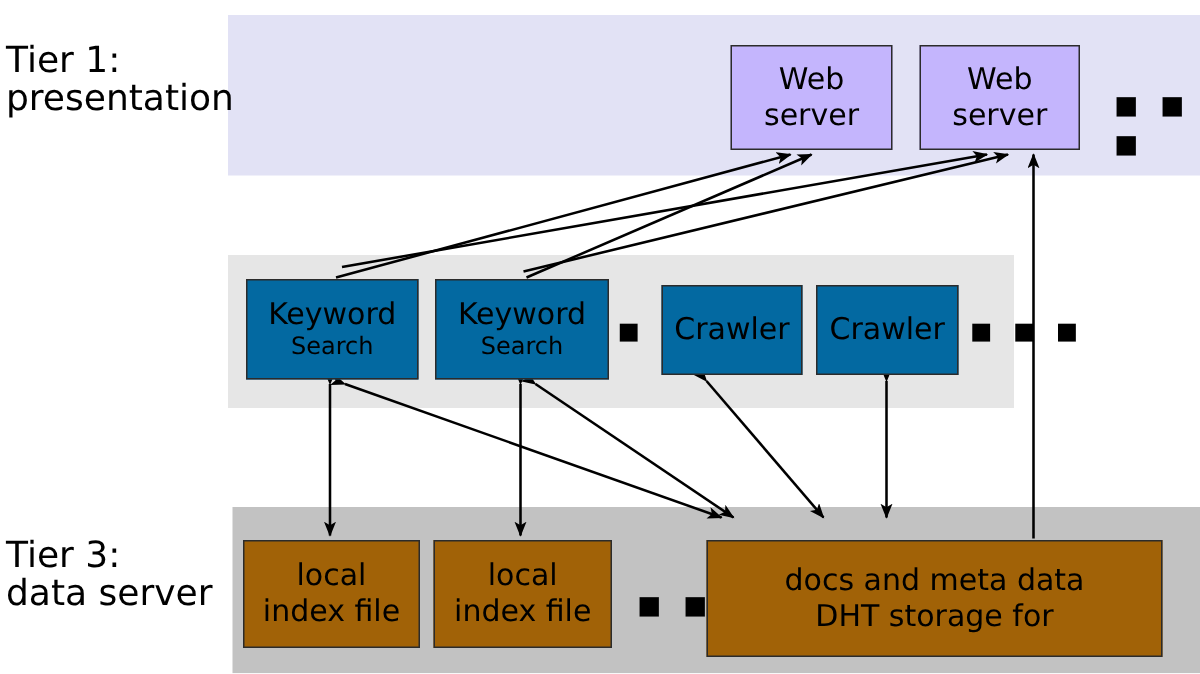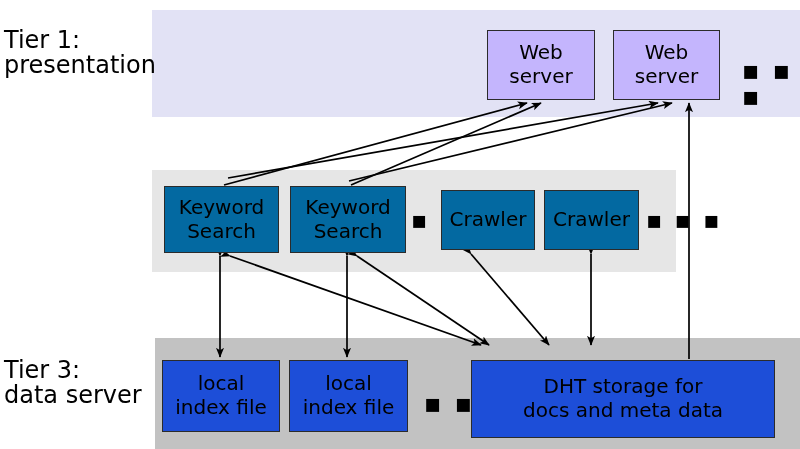--- a/index.html
+++ b/index.html
@@ -65,24 +65,24 @@
   }
   .node-t1 {
     background: #c4b5fd;
     font-size: 20px;
   }
   .node-t2 {
     background: #0369a1;
     font-size: 20px;
   }
   .node-t3 {
-    background: #1d4ed8;
+    background: #a16207;
     font-size: 20px;
   }
-  .sub-small { font-size: 20px; }
+  .sub-small { font-size: 16px; }
 
   #web-server-1 { left: 487px; top: 30px; width: 108px; height: 70px; }
   #web-server-2 { left: 613px; top: 30px; width: 107px; height: 70px; }
 
   #keyword-search-1 { left: 164px; top: 186px; width: 115px; height: 67px; }
   #keyword-search-2 { left: 290px; top: 186px; width: 116px; height: 67px; }
   #crawler-1 { left: 441px; top: 190px; width: 94px; height: 60px; }
   #crawler-2 { left: 544px; top: 190px; width: 95px; height: 60px; }
 
   #local-index-1 { left: 162px; top: 360px; width: 118px; height: 72px; }
@@ -181,17 +181,17 @@
   <div class="node node-t3" id="local-index-1">
     <span>local</span>
     <span>index file</span>
   </div>
   <div class="node node-t3" id="local-index-2">
     <span>local</span>
     <span>index file</span>
   </div>
   <div class="ellipsis" id="ellipsis-tier3">▪ ▪ ▪</div>
   <div class="node node-t3" id="dht-storage">
+    <span>docs and meta data</span>
     <span>DHT storage for</span>
-    <span>docs and meta data</span>
   </div>
 
 </div>
 
 </body></html>

